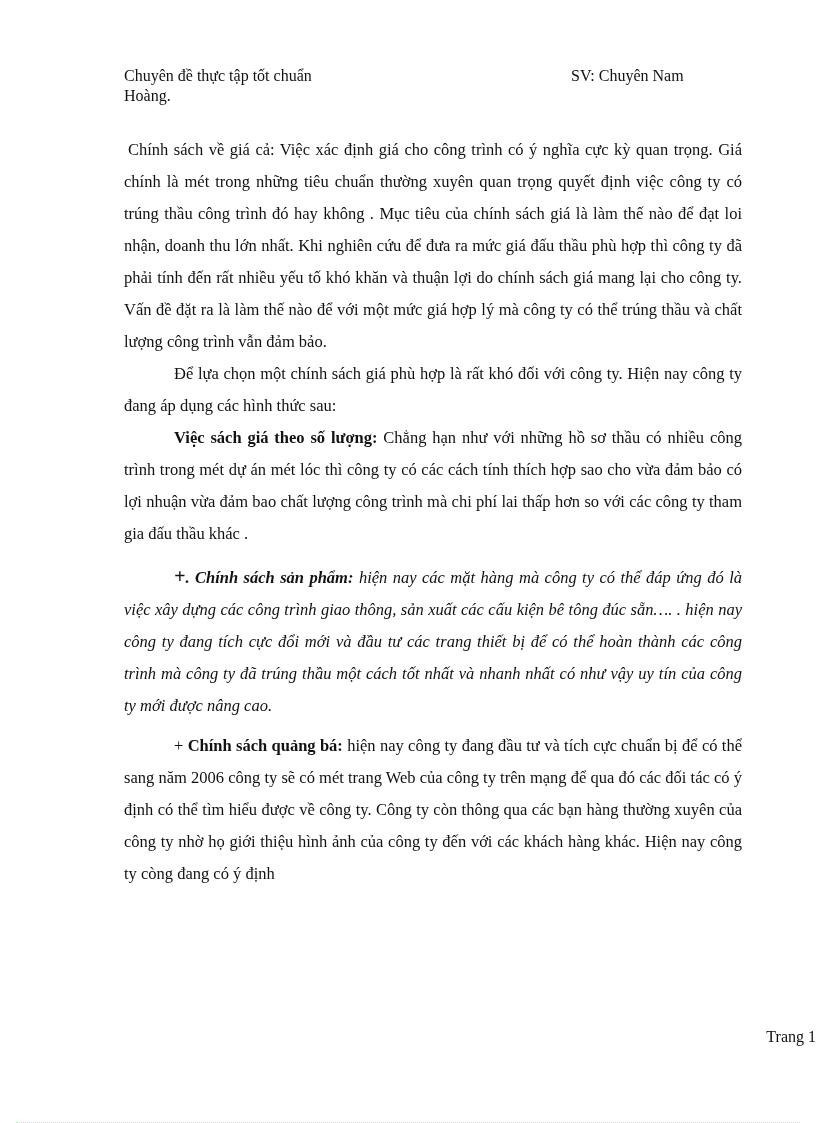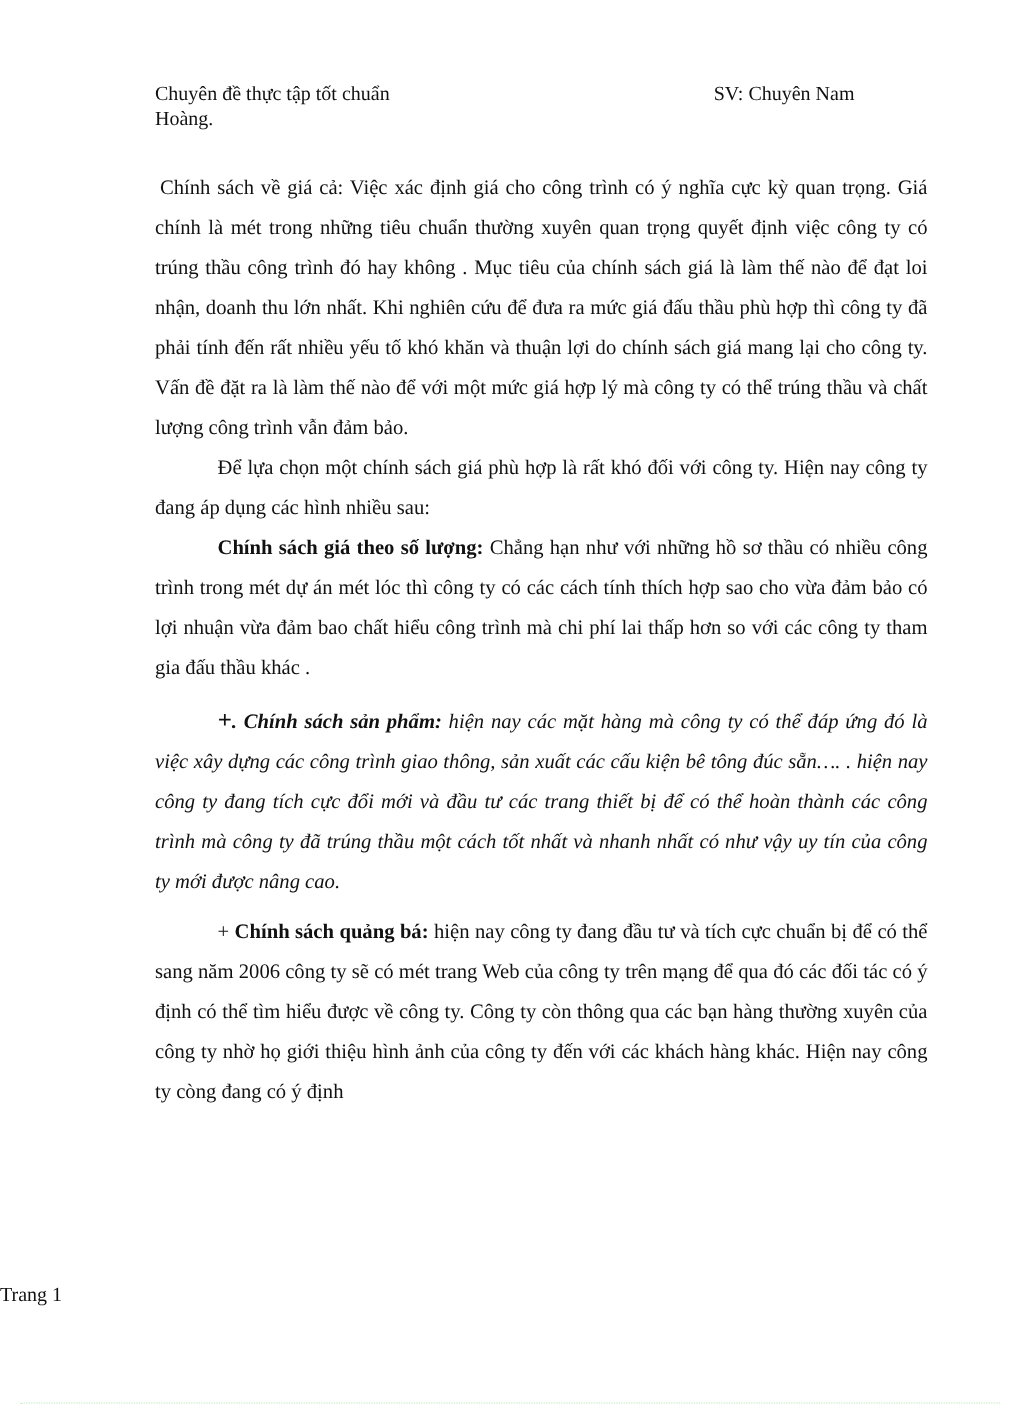--- a/index.html
+++ b/index.html
@@ -11,36 +11,36 @@
     .header .cont { position: absolute; left: 0; top: 20px; }
     .body { position: absolute; left: 124px; top: 134px; width: 618px; font-size: 16.5px; line-height: 32px; text-align: justify; }
     .body p { margin: 0; }
     .indent { text-indent: 50px; }
     .p1 { text-indent: 4px; }
     .p-star { line-height: 30px; margin-top: 2px !important; }
     .p-plus { margin-top: 10px !important; font-style: italic; }
     .p-qb { margin-top: 8px !important; }
     b { font-weight: bold; }
     .plus-glyph { font-size: 20px; font-weight: bold; }
-    .footer { position: absolute; top: 1028px; left: 0; width: 816px; text-align: left; font-size: 16px; }
+    .footer { position: absolute; top: 1028px; left: 0; width: 816px; text-align: right; font-size: 16px; }
     .page-edge { position: absolute; left: 16px; right: 16px; top: 1122px; border-top: 1px dotted #bfe8bf; }
   </style>
 </head>
 <body>
 
 <div class="header">
   <span class="left">Chuyên  đề thực tập tốt chuẩn</span>
   <span class="right">SV: Chuyên Nam</span>
   <span class="cont">Hoàng.</span>
 </div>
 
 <div class="body">
   <p class="p1">Chính sách về giá  cả: Việc xác  định giá  cho công trình có ý nghĩa cực kỳ quan trọng. Giá chính là mét trong những tiêu  chuẩn thường xuyên quan trọng quyết định việc  công ty có trúng thầu công trình đó hay không . Mục tiêu của chính sách giá là làm thế nào để đạt loi nhận, doanh thu lớn nhất. Khi nghiên  cứu để đưa ra mức giá  đấu thầu phù hợp thì công ty đã phải tính đến rất nhiều yếu tố khó khăn và thuận lợi  do chính sách giá mang lại  cho công ty. Vấn đề đặt ra là làm thế nào để với một mức giá hợp lý mà công ty có thể trúng thầu và chất lượng công trình vẫn đảm bảo.</p>
-  <p class="indent">Để lựa chọn một chính sách giá phù hợp là rất khó đối với công ty. Hiện nay công ty đang áp dụng các hình nhiều sau:</p>
-  <p class="indent"><b>Chính sách giá theo số lượng:</b><span> Chẳng hạn như với những  hồ sơ thầu có nhiều  công trình trong mét dự án mét lóc thì công ty có các cách tính thích hợp sao cho vừa đảm bảo có lợi nhuận vừa đảm bao chất hiểu  công trình mà chi phí lai  thấp hơn so với các công ty tham gia đấu thầu khác .</span></p>
+  <p class="indent">Để lựa chọn một chính sách giá phù hợp là rất khó đối với công ty. Hiện nay công ty đang áp dụng các hình thức sau:</p>
+  <p class="indent"><b>Việc sách giá theo số lượng:</b><span> Chẳng hạn như với những  hồ sơ thầu có nhiều  công trình trong mét dự án mét lóc thì công ty có các cách tính thích hợp sao cho vừa đảm bảo có lợi nhuận vừa đảm bao chất lượng  công trình mà chi phí lai  thấp hơn so với các công ty tham gia đấu thầu khác .</span></p>
   <p class="indent p-plus"><span class="plus-glyph">+</span><b>. Chính sách sản phẩm:</b><span> hiện  nay các mặt hàng mà công ty có thể đáp ứng đó là việc xây dựng các công trình giao thông, sản xuất các cấu kiện bê tông đúc sẵn…. . hiện  nay công ty đang tích cực đổi mới và đầu tư các trang thiết bị để có thể hoàn thành các công trình mà công ty đã trúng thầu một cách tốt nhất và nhanh nhất có như vậy uy tín của công ty mới được nâng cao.</span></p>
   <p class="indent p-qb"><span>+ </span><b>Chính sách quảng bá:</b><span> hiện nay công ty đang đầu tư và tích cực chuẩn bị để có thể sang năm 2006 công ty sẽ có mét trang Web của công ty trên mạng để qua đó các đối tác có ý định có thể tìm hiểu được về công ty. Công ty còn thông qua các bạn hàng thường xuyên của công ty nhờ họ giới thiệu hình ảnh của công ty đến với các khách hàng khác. Hiện nay công ty còng đang có ý định</span></p>
 </div>
 
 <div class="footer">
   <span>Trang 1</span>
 </div>
 
 <div class="page-edge"></div>
 

